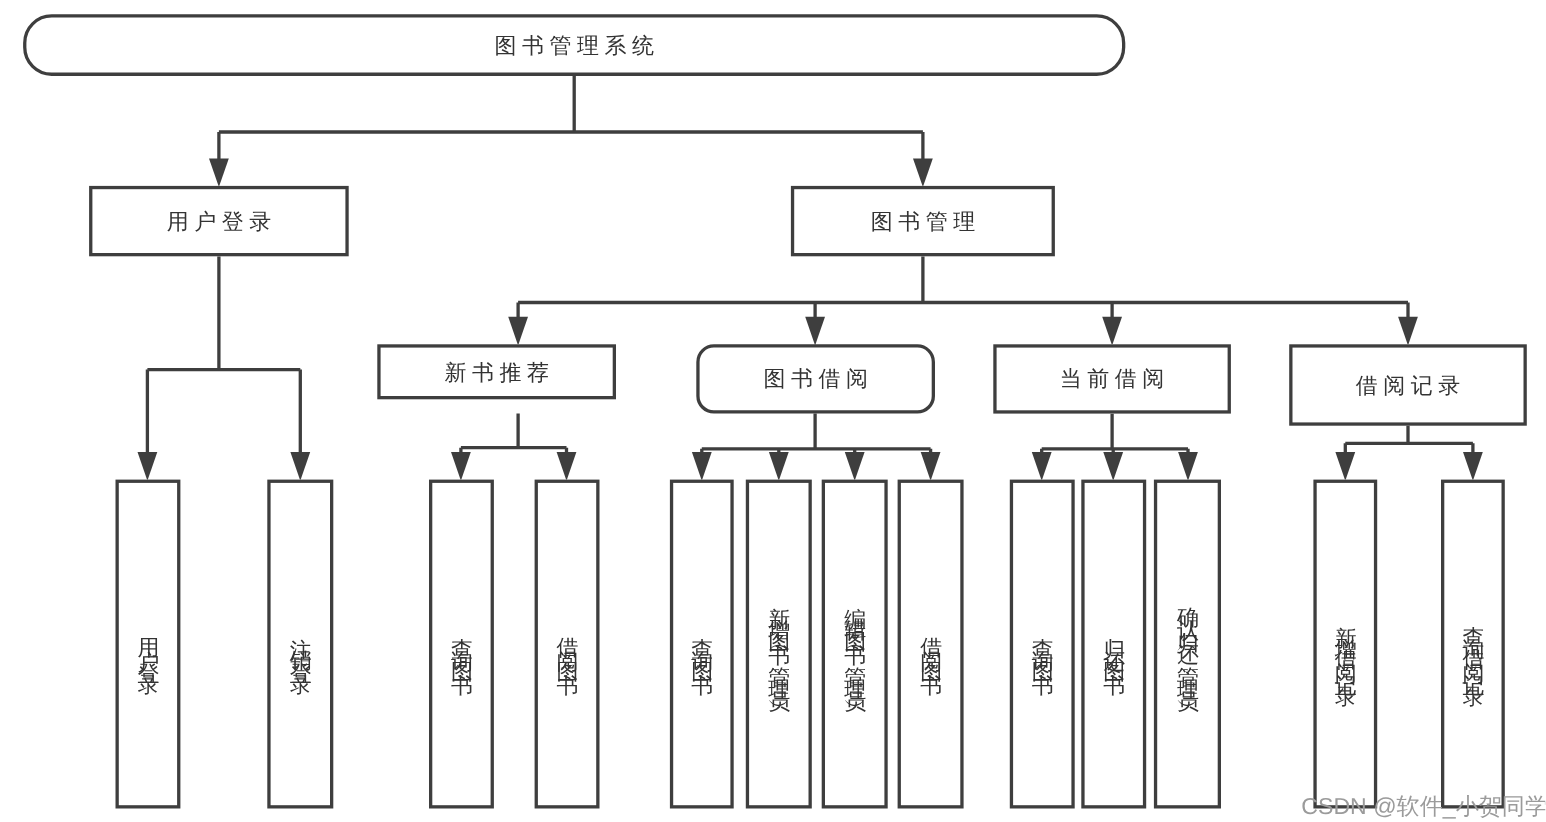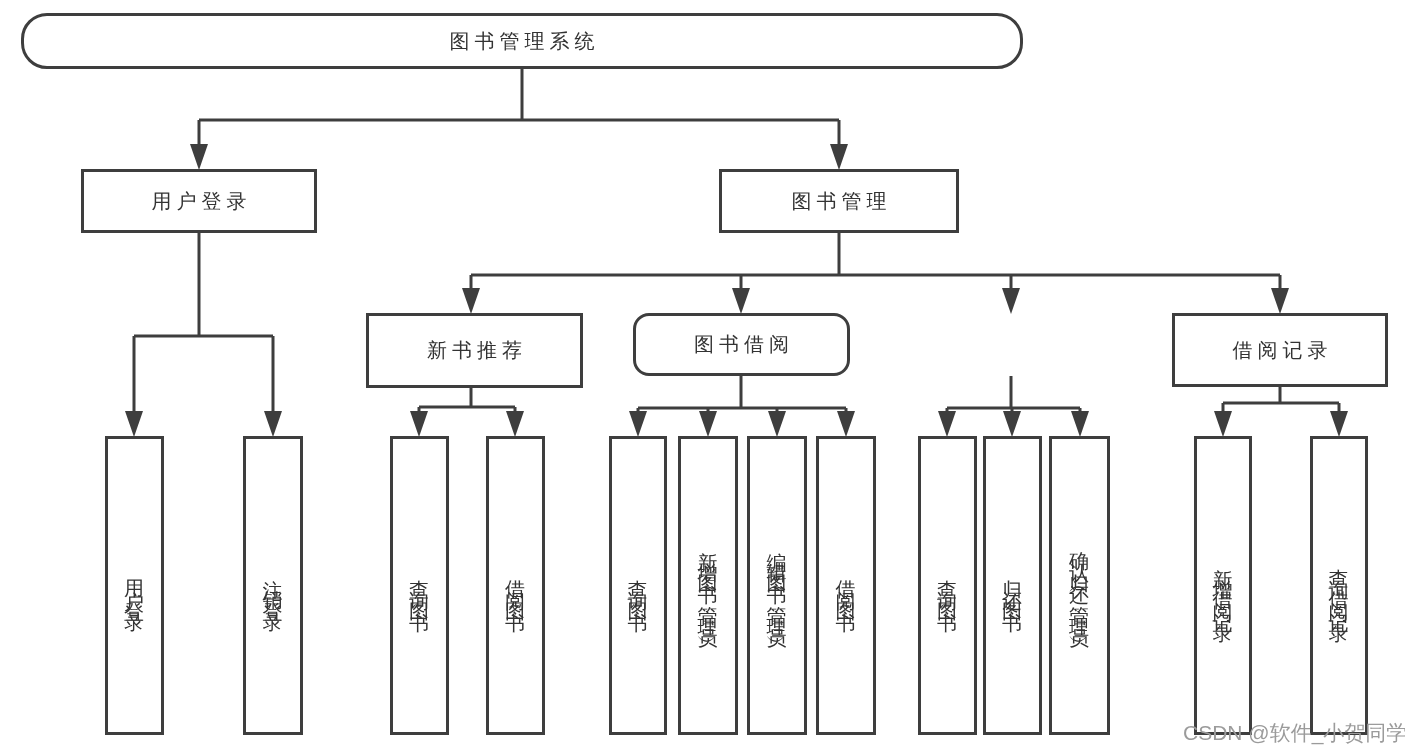--- a/index.html
+++ b/index.html
@@ -98,25 +98,28 @@
     <span class="hlabel">图书管理系统</span>
   </div>
 
   <div class="box" style="left:81px; top:169px; width:236px; height:64px;">
     <span class="hlabel">用户登录</span>
   </div>
   <div class="box" style="left:719px; top:169px; width:240px; height:64px;font-family:Liberation Serif, serif;">
     <span class="hlabel">图书管理</span>
   </div>
 
-  <div class="box" style="left:366px; top:313px; width:217px; height:75px;">
+  <div class="box" style="left:343px; top:313px; width:217px; height:50px;">
     <span class="hlabel">新书推荐</span>
   </div>
   <div class="box" style="left:633px; top:313px; width:217px; height:63px;border-radius:16px;">
     <span class="hlabel">图书借阅</span>
+  </div>
+  <div class="box" style="left:903px; top:313px; width:216px; height:63px;">
+    <span class="hlabel">当前借阅</span>
   </div>
   <div class="box" style="left:1172px; top:313px; width:216px; height:74px;">
     <span class="hlabel">借阅记录</span>
   </div>
 
   <div class="box leaf" style="left:105px; top:436px; width:59px; height:299px;">
     <span class="vlabel">用户登录</span>
   </div>
   <div class="box leaf" style="left:243px; top:436px; width:60px; height:299px;">
     <span class="vlabel">注销登录</span>

